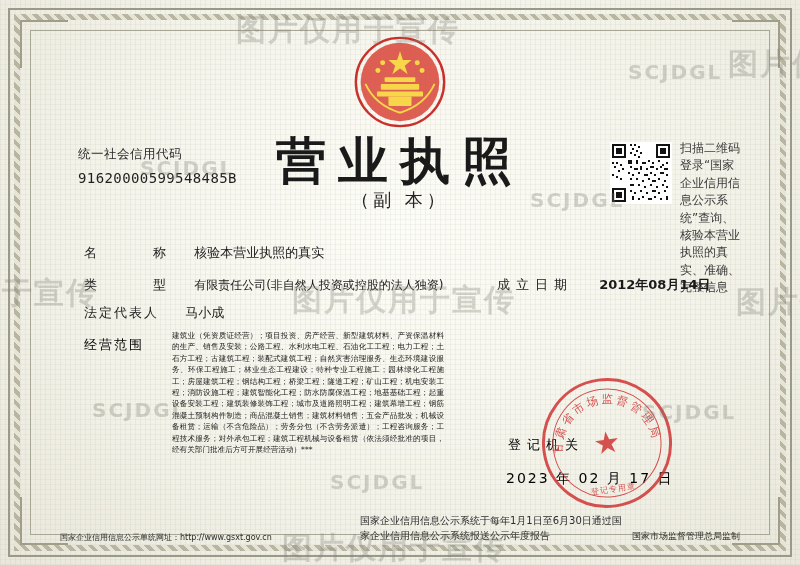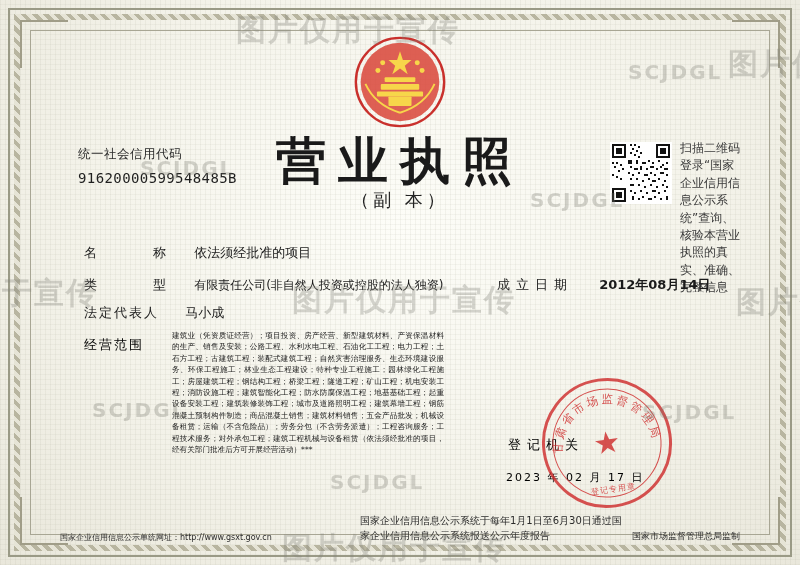--- a/index.html
+++ b/index.html
@@ -86,21 +86,21 @@
   .left-col{left:84px;}
   .right-col{left:452px;}
 
   .scope-label{position:absolute;left:84px;top:336px;font-size:13px;letter-spacing:2px;}
   .scope-text{
     position:absolute;left:172px;top:330px;width:272px;
     font-size:7.6px;line-height:1.5;color:#1c1c1c;text-align:justify;
   }
 
   .reg-org{position:absolute;left:508px;top:436px;font-size:13px;letter-spacing:6px;}
-  .date{position:absolute;left:506px;top:470px;font-size:11px;letter-spacing:2px;}
+  .date{position:absolute;left:506px;top:470px;font-size:14px;letter-spacing:2px;}
 
   
   .seal{
     position:absolute;left:542px;top:378px;width:124px;height:124px;
     border:3px solid #cf2e2e;border-radius:50%;
     opacity:.82;transform:rotate(-8deg);
   }
   .seal .star{
     position:absolute;left:50%;top:50%;transform:translate(-50%,-50%);
     color:#cf2e2e;font-size:30px;line-height:1;
@@ -249,21 +249,21 @@
           <rect x="22" y="27" width="1" height="1"></rect>
           <rect x="25" y="28" width="1" height="1"></rect>
         <rect x="28" y="27" width="1" height="2"></rect>
       </g>
     </svg>
   </div>
   <div class="qr-note">扫描二维码登录“国家企业信用信息公示系统”查询、核验本营业执照的真实、准确、完整信息</div>
 
   <div class="field left-col" style="top:244px;">
     <span class="flabel">名　　称</span>
-    <span class="fvalue" style="margin-left:14px;">依法须经批准的项目</span>
+    <span class="fvalue" style="margin-left:14px;">核验本营业执照的真实</span>
   </div>
 
   <div class="field left-col" style="top:304px;">
     <span class="flabel" style="letter-spacing:2px;">法定代表人</span>
     <span class="fvalue" style="margin-left:22px;">马小成</span>
   </div>
 
   <div class="field left-col" style="top:276px;">
     <span class="flabel">类　　型</span>
     <span class="fvalue" style="margin-left:14px;font-size:12px;">有限责任公司(非自然人投资或控股的法人独资)</span>

